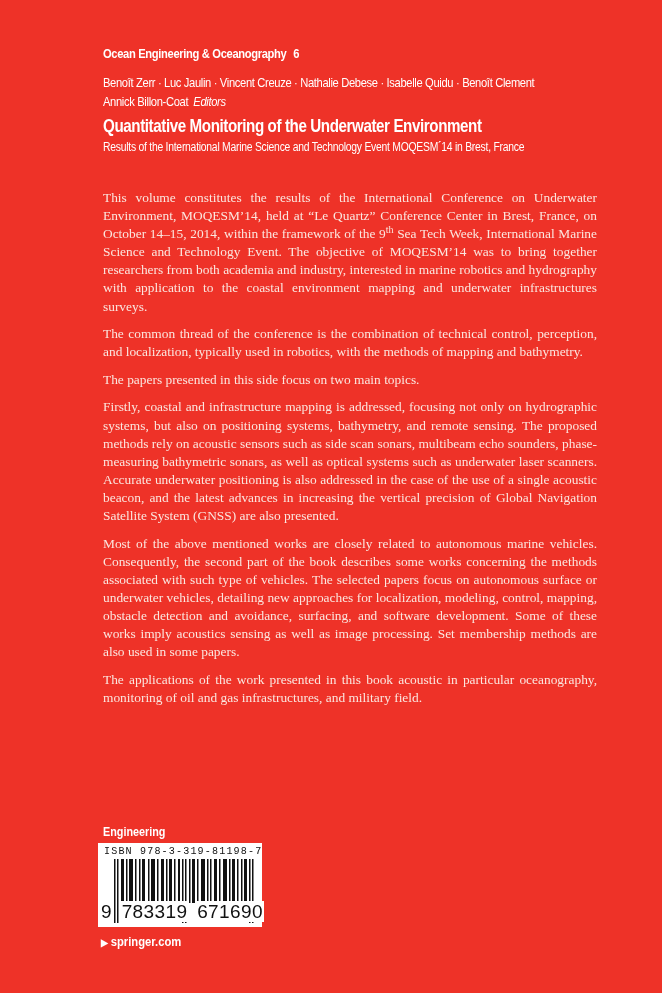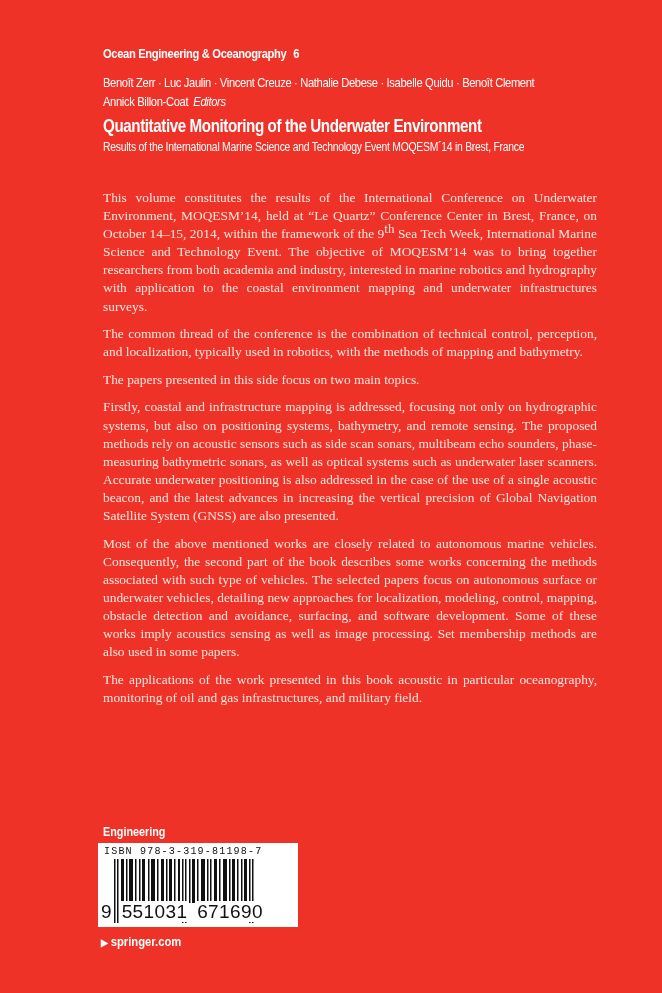--- a/index.html
+++ b/index.html
@@ -52,31 +52,31 @@
   .blurb {
     position: absolute; left: 103px; top: 189px;
     width: 494px;
     font-family: "Liberation Serif", "DejaVu Serif", serif;
     font-size: 13.4px;
     line-height: 18.1px;
     text-align: justify;
     color: #fbe6df;
   }
   .blurb p { margin: 0 0 9.5px 0; }
-  .blurb sup { font-size: 13px; line-height: 0; }
+  .blurb sup { font-size: 10px; line-height: 0; }
   .subject {
     position: absolute; left: 103px; top: 825px;
     font-family: "Liberation Sans", sans-serif;
     font-size: 12px; font-weight: bold;
     transform: scaleX(0.9); transform-origin: left top;
     color: #fff;
   }
   .barcode-box {
     position: absolute; left: 98px; top: 843px;
-    width: 200px; height: 84px;
+    width: 164px; height: 84px;
     background: #fff;
   }
   .isbn-text {
     position: absolute; left: 6px; top: 2px;
     font-family: "Liberation Mono", "DejaVu Sans Mono", monospace;
     font-size: 10.5px;
     letter-spacing: 1.2px;
     color: #111;
     white-space: nowrap;
     transform: scaleX(0.96); transform-origin: left top;
@@ -166,20 +166,20 @@
       <rect x="128" y="0" width="3" height="44"></rect>
       <rect x="133" y="0" width="1.5" height="44"></rect>
       <rect x="137" y="0" width="1.5" height="44"></rect>
       <rect x="140" y="0" width="3" height="44"></rect>
       <rect x="145" y="0" width="1.5" height="64"></rect>
       <rect x="148" y="0" width="1.5" height="64"></rect>
     </g>
   </svg>
   <div class="ean-digits">
     <span>9</span>
-    <span style="margin-left:2px">551031</span>
+    <span style="margin-left:2px">783319</span>
     <span style="margin-left:2px">671690</span>
   </div>
 </div>
 
 <div class="springer">
   <span class="arrow">▶</span><span>springer.com</span>
 </div>
 
 </body></html>

